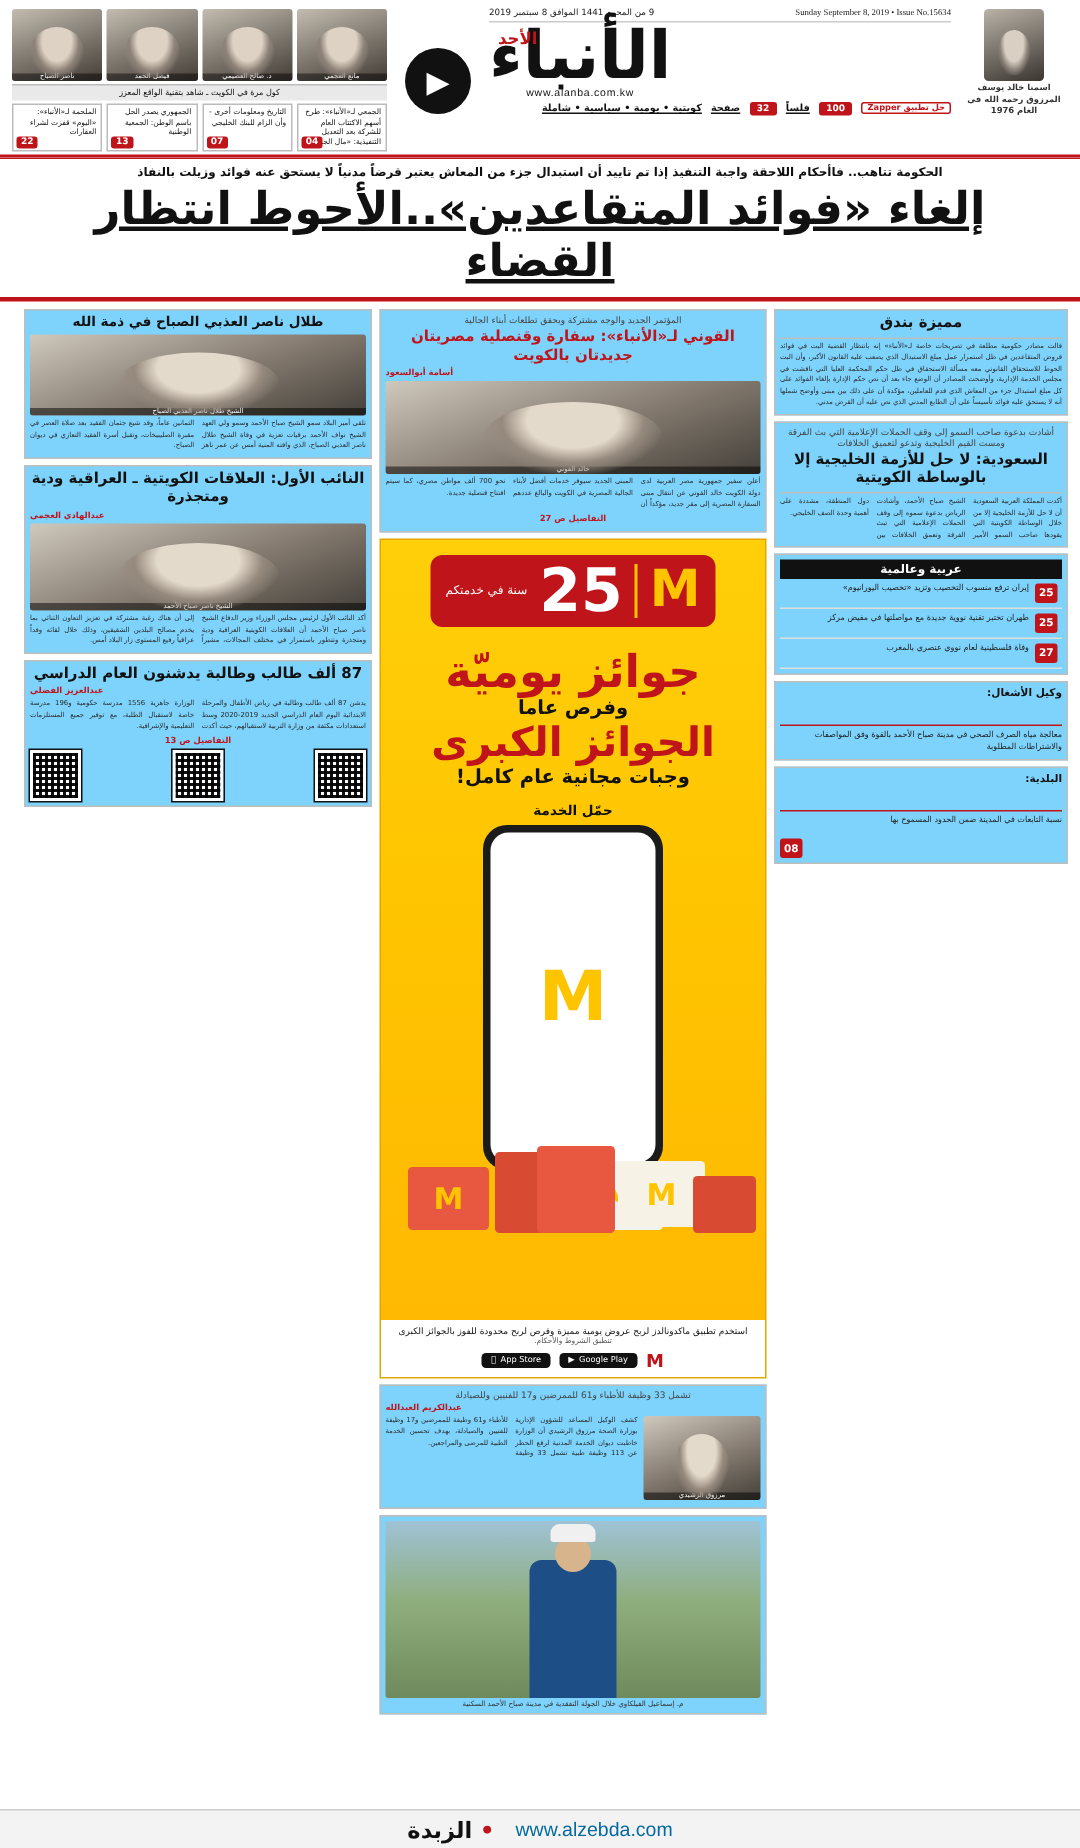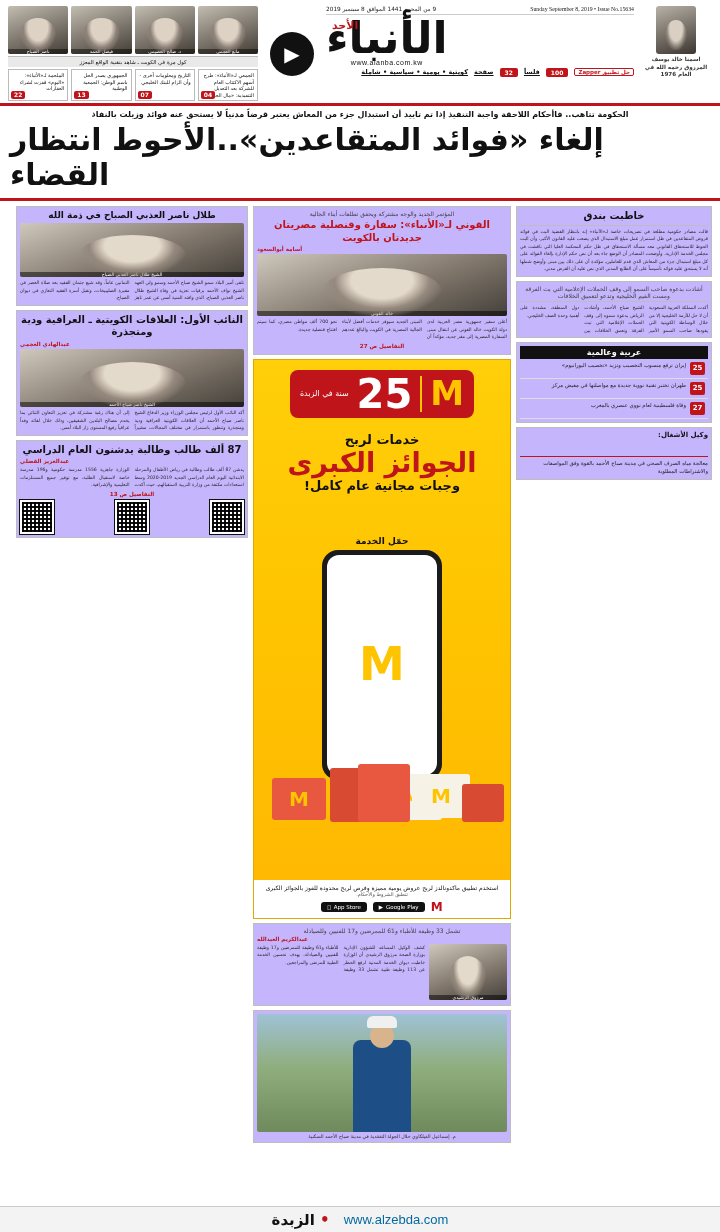--- a/index.html
+++ b/index.html
@@ -103,34 +103,34 @@
     position: absolute; left: 2px; bottom: 1px; background: #c0141b; color: #fff;
     font-size: 6px; font-weight: bold; padding: 0 3px; border-radius: 2px;
   }
 
   
   .kicker-bar {
     background: #fff; color: #111; font-size: 8px; font-weight: bold;
     text-align: center; padding: 4px 10px 2px; border-top: 1px solid #c0141b;
   }
   .main-headline {
-    text-align: left; font-size: 30px; font-weight: bold; color: #111;
-    padding: 2px 10px 6px; line-height: 1.15; border-bottom: 3px solid #c0141b;
+    text-align: center; font-size: 30px; font-weight: bold; color: #111;
+    padding: 2px 10px 6px; line-height: 1.15; border-bottom: 3px solid #c0141b; text-decoration: underline;
   }
 
   
   .content {
     display: flex; flex-direction: row; gap: 5px; padding: 5px 8px 0 8px;
   }
   .col { display: flex; flex-direction: column; gap: 4px; }
   .col-right { width: 232px; }
   .col-mid   { width: 258px; }
   .col-left  { width: 196px; }
 
-  .card { border: 1px solid #bdbdbd; padding: 3px; background: #c4b5fd; }
+  .card { border: 1px solid #bdbdbd; padding: 3px; background: #7dd3fc; }
   .card-title {
     font-size: 10px; font-weight: bold; color: #111; text-align: center;
     line-height: 1.25; margin-bottom: 2px;
   }
   .card-title.red { color: #c0141b; }
   .card-sub { font-size: 6px; color: #444; text-align: center; margin-bottom: 2px; }
   .byline { font-size: 5.6px; color: #c0141b; font-weight: bold; text-align: left; margin-bottom: 2px; }
 
   .thumb {
     width: 100%; height: 62px; border-radius: 2px; margin-bottom: 2px; position: relative; overflow: hidden;
@@ -350,27 +350,28 @@
   </div>
 
   <div class="kicker-bar">الحكومة تتاهب.. فاأحكام اللاحقة واجبة التنفيذ إذا تم تاييد أن استبدال جزء من المعاش يعتبر قرضاً مدنياً لا يستحق عنه فوائد وزيلت بالنفاذ</div>
   <div class="main-headline">إلغاء «فوائد المتقاعدين»..الأحوط انتظار القضاء</div>
 
   <div class="content">
 
     <div class="col col-left">
 
       <div class="card">
-        <div class="card-title">خاطبت بندق</div>
+        <div class="card-title">مميزة بندق</div>
         <div class="rule"></div>
         <div class="body-text">قالت مصادر حكومية مطلعة في تصريحات خاصة لـ«الأنباء» إنه بانتظار القضية البت في فوائد قروض المتقاعدين في ظل استمرار عمل مبلغ الاستبدال الذي يصعب عليه القانون الأكبر، وأن البت الحوط للاستحقاق القانوني معه مسألة الاستحقاق في ظل حكم المحكمة العليا التي ناقشت في مجلس الخدمة الإدارية، وأوضحت المصادر أن الوضع جاء بعد أن نص حكم الإدارة بإلغاء الفوائد على كل مبلغ استبدال جزء من المعاش الذي قدم للعاملين، مؤكدة أن على ذلك بين مبنى وأوضح شملها أنه لا يستحق عليه فوائد تأسيساً على أن الطابع المدني الذي نص عليه أن القرض مدني.</div>
       </div>
 
       <div class="card">
         <div class="card-sub">أشادت بدعوة صاحب السمو إلى وقف الحملات الإعلامية التي بث الفرقة ومست القيم الخليجية وتدعو لتعميق الخلافات</div>
+        <div class="card-title">السعودية: لا حل للأزمة الخليجية إلا بالوساطة الكويتية</div>
         <div class="rule"></div>
         <div class="body-text c3">أكدت المملكة العربية السعودية أن لا حل للأزمة الخليجية إلا من خلال الوساطة الكويتية التي يقودها صاحب السمو الأمير الشيخ صباح الأحمد، وأشادت الرياض بدعوة سموه إلى وقف الحملات الإعلامية التي تبث الفرقة وتعمق الخلافات بين دول المنطقة، مشددة على أهمية وحدة الصف الخليجي.</div>
       </div>
 
       <div class="card">
         <div class="boxlist-head">عربية وعالمية</div>
         <div class="boxlist-item">
           <span class="boxlist-num">25</span>
           <span>إيران ترفع منسوب التخصيب وتزيد «تخصيب اليورانيوم»</span>
         </div>
@@ -382,20 +383,27 @@
           <span class="boxlist-num">27</span>
           <span>وفاة فلسطينية لعام نووي عنصري بالمغرب</span>
         </div>
       </div>
 
       <div class="card">
         <div class="bullet-head">وكيل الأشغال:</div>
         <div class="bullet-line">معالجة مياه الصرف الصحي في مدينة صباح الأحمد بالقوة وفق المواصفات والاشتراطات المطلوبة</div>
       </div>
 
+      <div class="card">
+        <div class="bullet-head">البلدية:</div>
+        <div class="bullet-line">نسبة التابعات في المدينة ضمن الحدود المسموح بها</div>
+        <div style="text-align:left;margin-top:2px;">
+          <span class="boxlist-num" style="display:inline-flex;">08</span>
+        </div>
+      </div>
 
     </div>
 
     <div class="col col-mid">
 
       <div class="card">
         <div class="card-sub">المؤتمر الجديد والوجه مشتركة ويحقق تطلعات أبناء الجالية</div>
         <div class="card-title red">القوني لـ«الأنباء»: سفارة وقنصلية مصريتان جديدتان بالكويت</div>
         <div class="byline">أسامة أبوالسعود</div>
         <div class="thumb">
@@ -403,25 +411,26 @@
         </div>
         <div class="body-text c3">أعلن سفير جمهورية مصر العربية لدى دولة الكويت خالد القوني عن انتقال مبنى السفارة المصرية إلى مقر جديد، مؤكداً أن المبنى الجديد سيوفر خدمات أفضل لأبناء الجالية المصرية في الكويت والبالغ عددهم نحو 700 ألف مواطن مصري، كما سيتم افتتاح قنصلية جديدة.</div>
         <div class="byline" style="text-align:center;margin-top:2px;">التفاصيل ص 27</div>
       </div>
 
       <div class="ad">
         <div class="ad-top">
           <div class="ad-badge">
             <span class="ad-m">M</span>
             <span class="ad-25">25</span>
-            <span class="ad-25-sub">سنة في الزبدة</span>
+            <span class="ad-25-sub">سنة في خدمتكم</span>
           </div>
         </div>
         <div class="ad-head">
-          <div class="l2">خدمات لربح</div>
+          <div class="l1">جوائز يوميّة</div>
+          <div class="l2">وفرص عاما</div>
           <div class="l3">الجوائز الكبرى</div>
           <div class="l4">وجبات مجانية عام كامل!</div>
         </div>
 
         <div class="phone">
           <div class="phone-label">حمّل الخدمة</div>
           <div class="phone-screen">
             <span class="phone-m">M</span>
           </div>
         </div>

